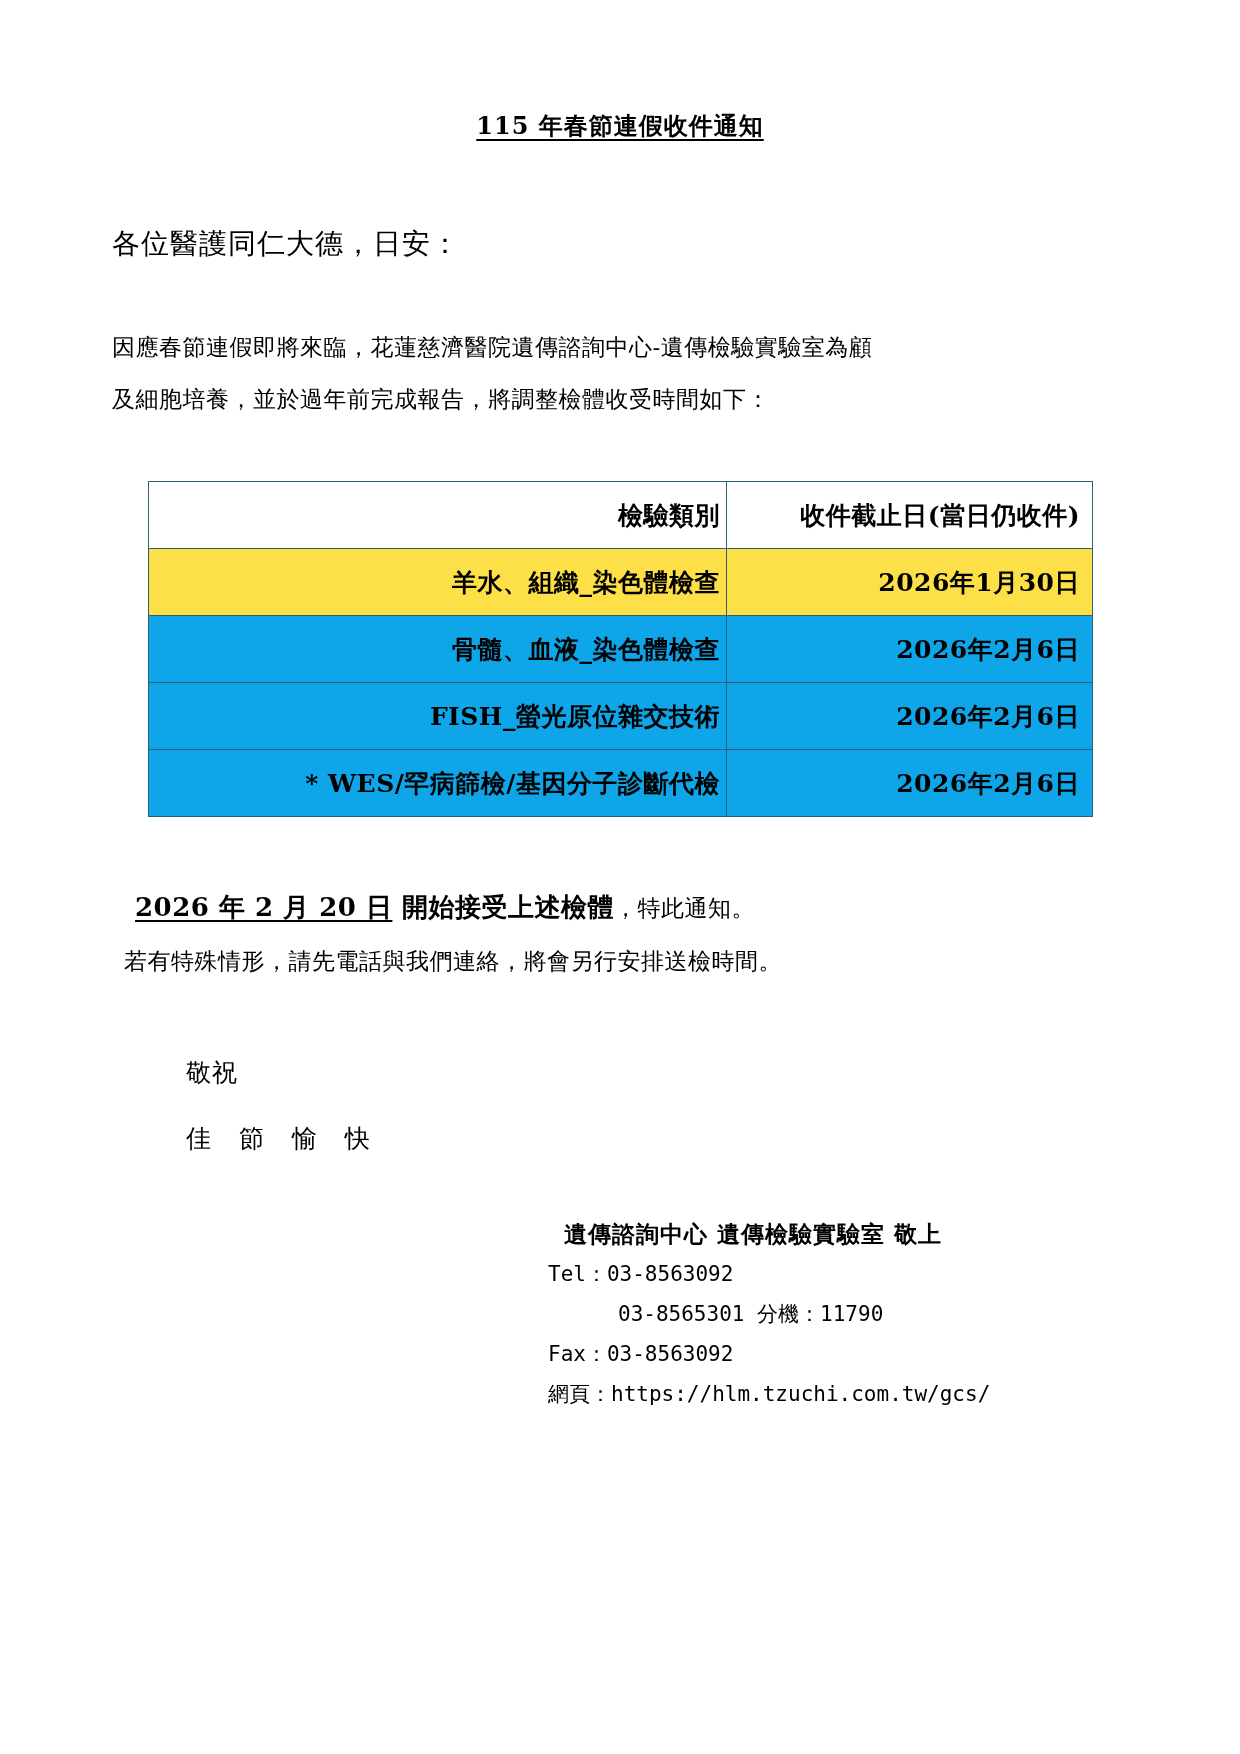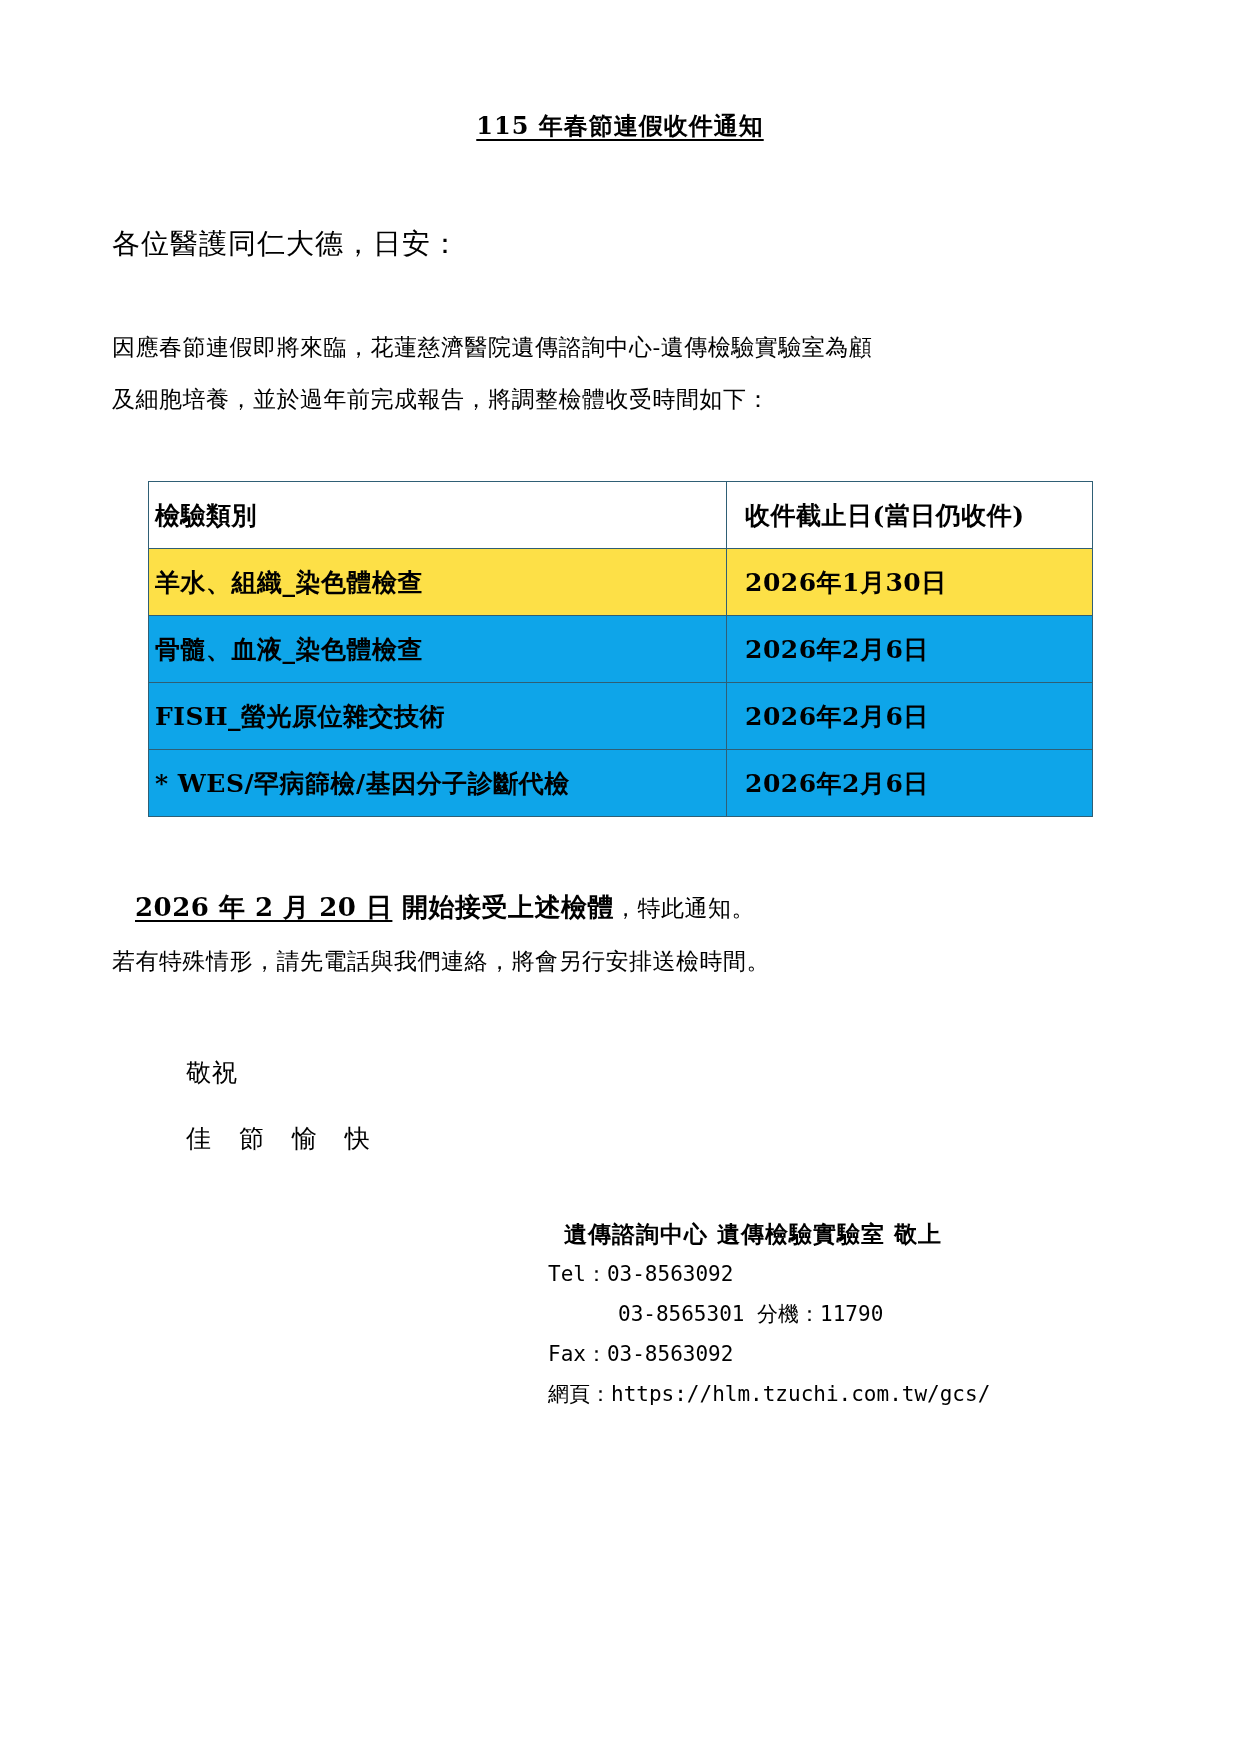--- a/index.html
+++ b/index.html
@@ -62,35 +62,35 @@
     margin: 56px 0 0 148px;
   }
   table.notice-table {
     border-collapse: collapse;
     width: 944px;
     table-layout: fixed;
   }
   table.notice-table td {
     border: 1.6px solid #2f5f75;
     height: 66px;
-    text-align: left;
+    text-align: right;
     vertical-align: middle;
     font-size: 25px;
     font-weight: bold;
     letter-spacing: 0.5px;
   }
   table.notice-table col.c1 { width: 578px; }
   table.notice-table col.c2 { width: 366px; }
 
   .row-head td { background: #ffffff; }
   .row-pink  td { background: #fde047; }
   .row-blue  td { background: #0ea5e9; }
 
   .cell-type { padding: 0 6px; }
-  .cell-date { padding: 0 18px; }
+  .cell-date { padding: 0 12px; }
 
   
   .after-table {
     margin: 64px 0 0 112px;
     width: 1010px;
   }
   .line-strong {
     font-size: 26px;
     line-height: 52px;
     font-weight: bold;
@@ -102,20 +102,21 @@
     margin-left: 23px;
   }
   .line-strong .tail {
     font-weight: normal;
     font-size: 23px;
   }
   .line-normal {
     font-size: 23px;
     line-height: 54px;
     letter-spacing: 0.5px;
+    margin-left: 12px;
   }
 
   
   .closing {
     margin: 52px 0 0 150px;
   }
   .closing-line {
     font-size: 25px;
     line-height: 66px;
     letter-spacing: 1px;

